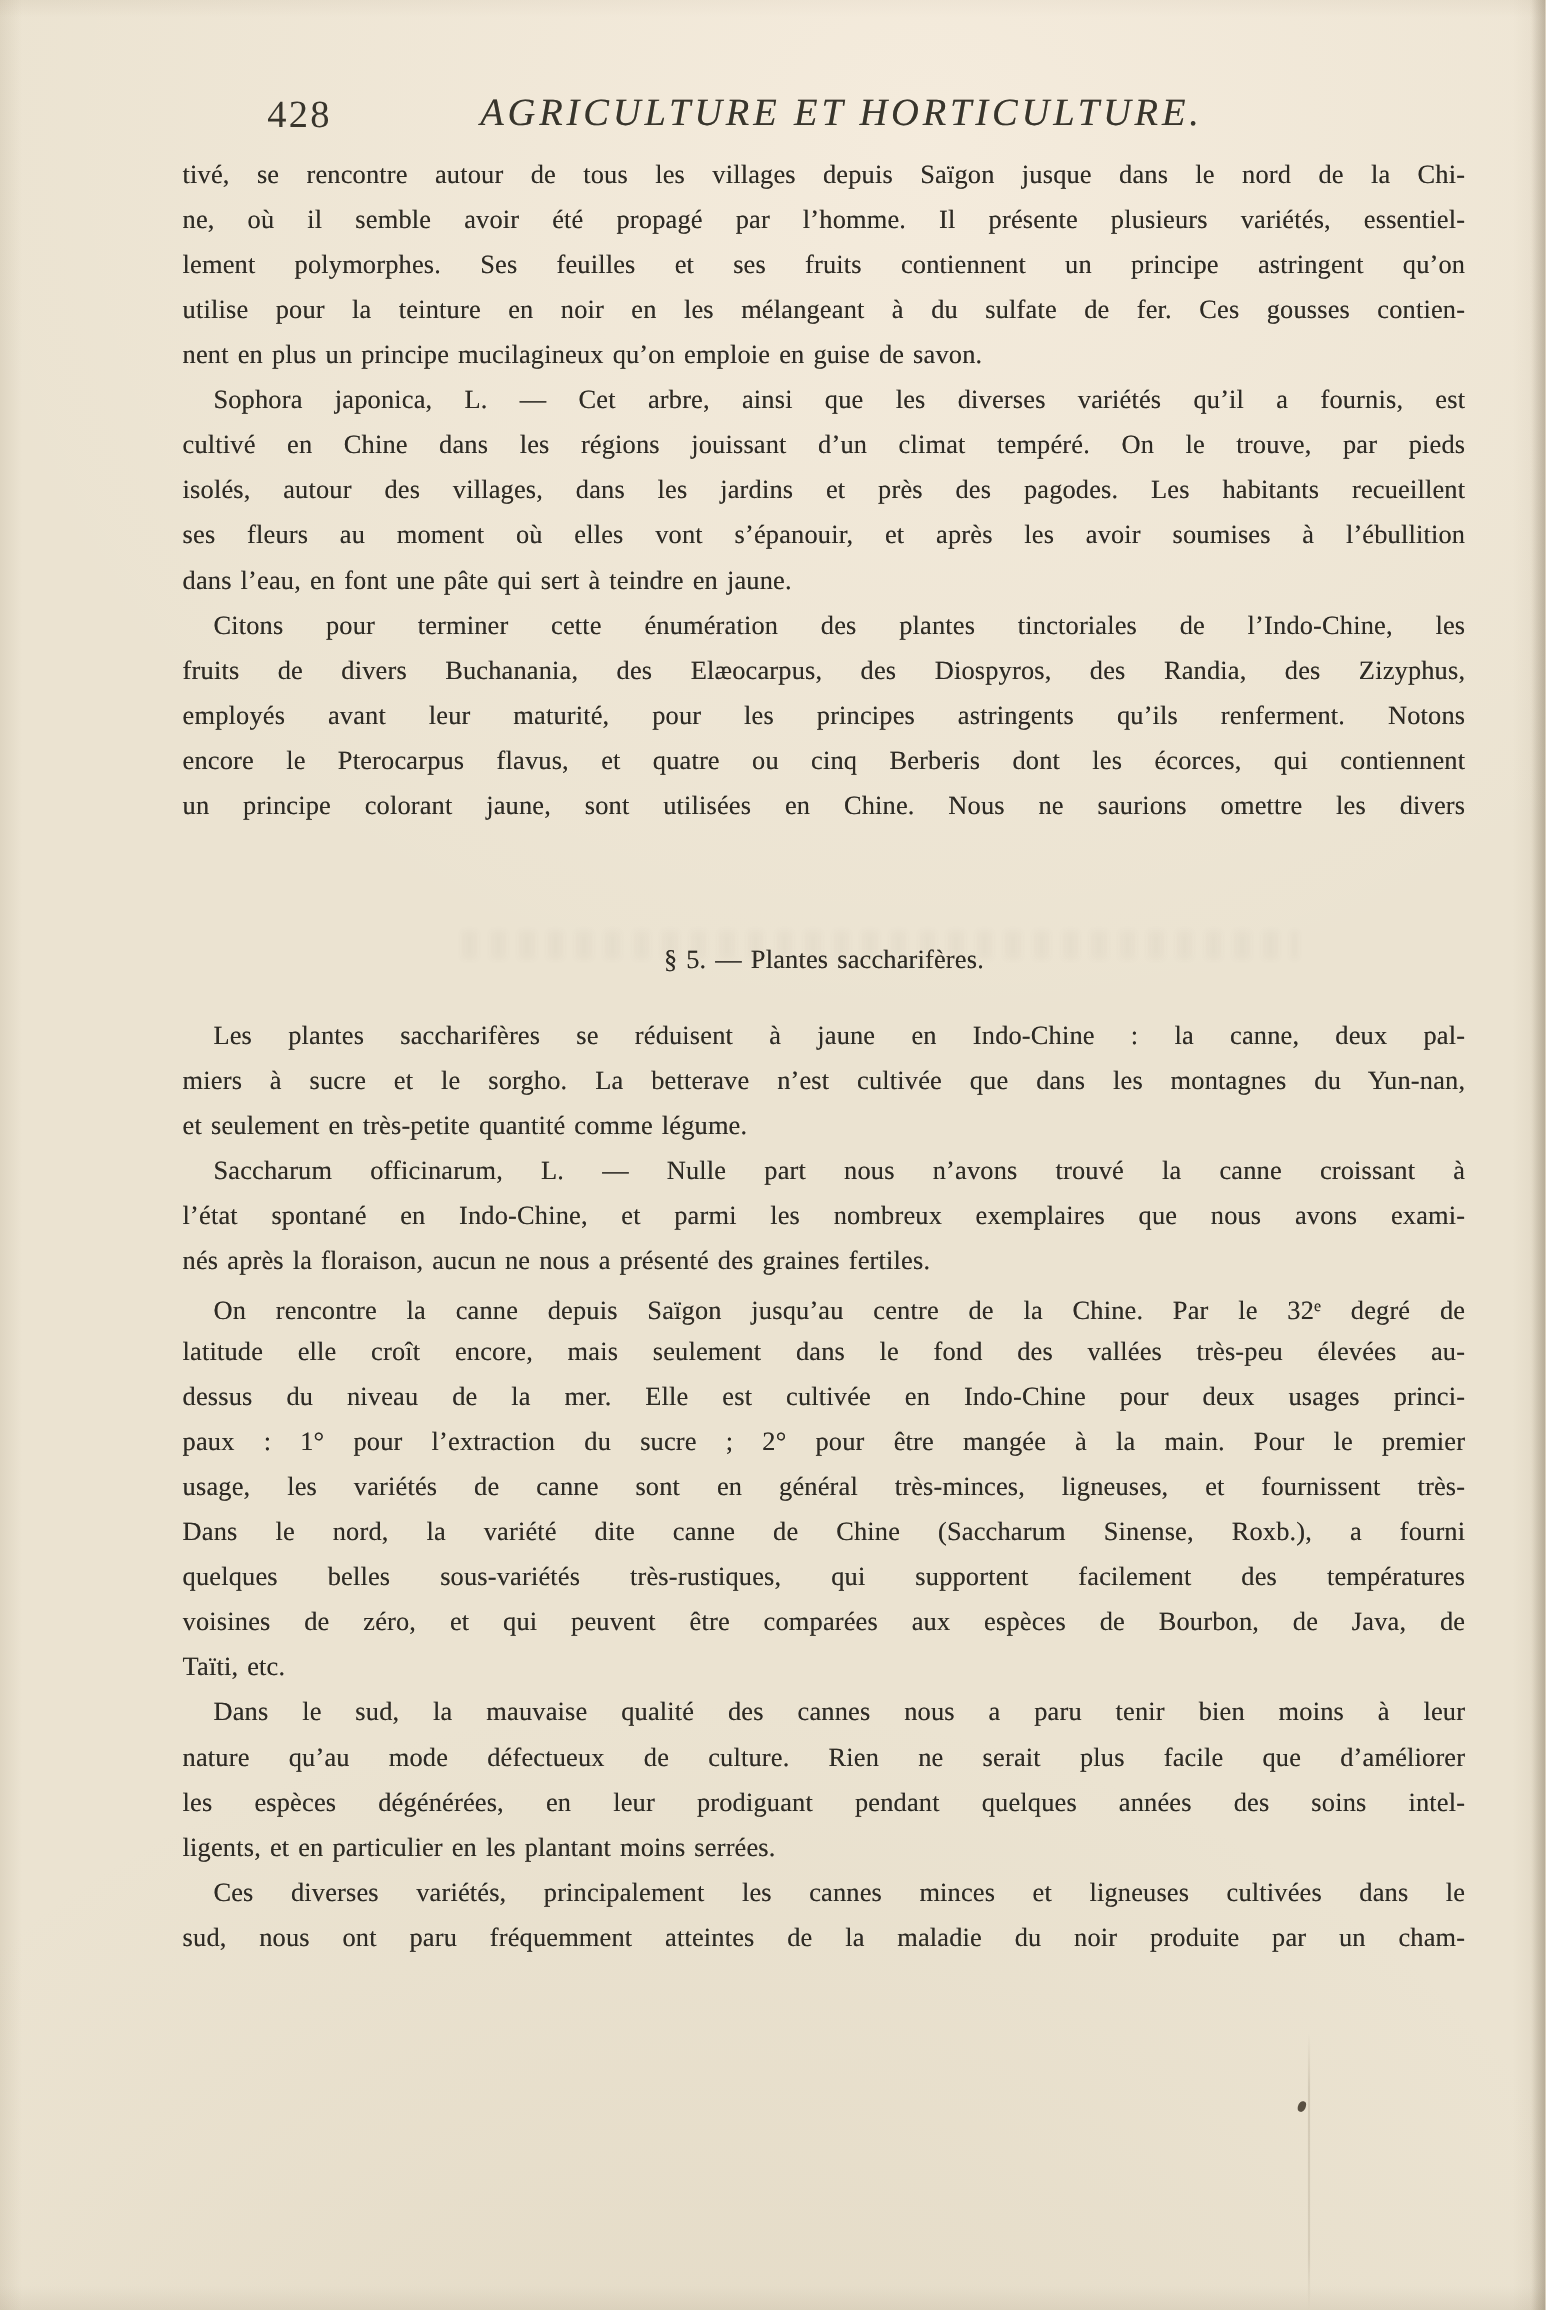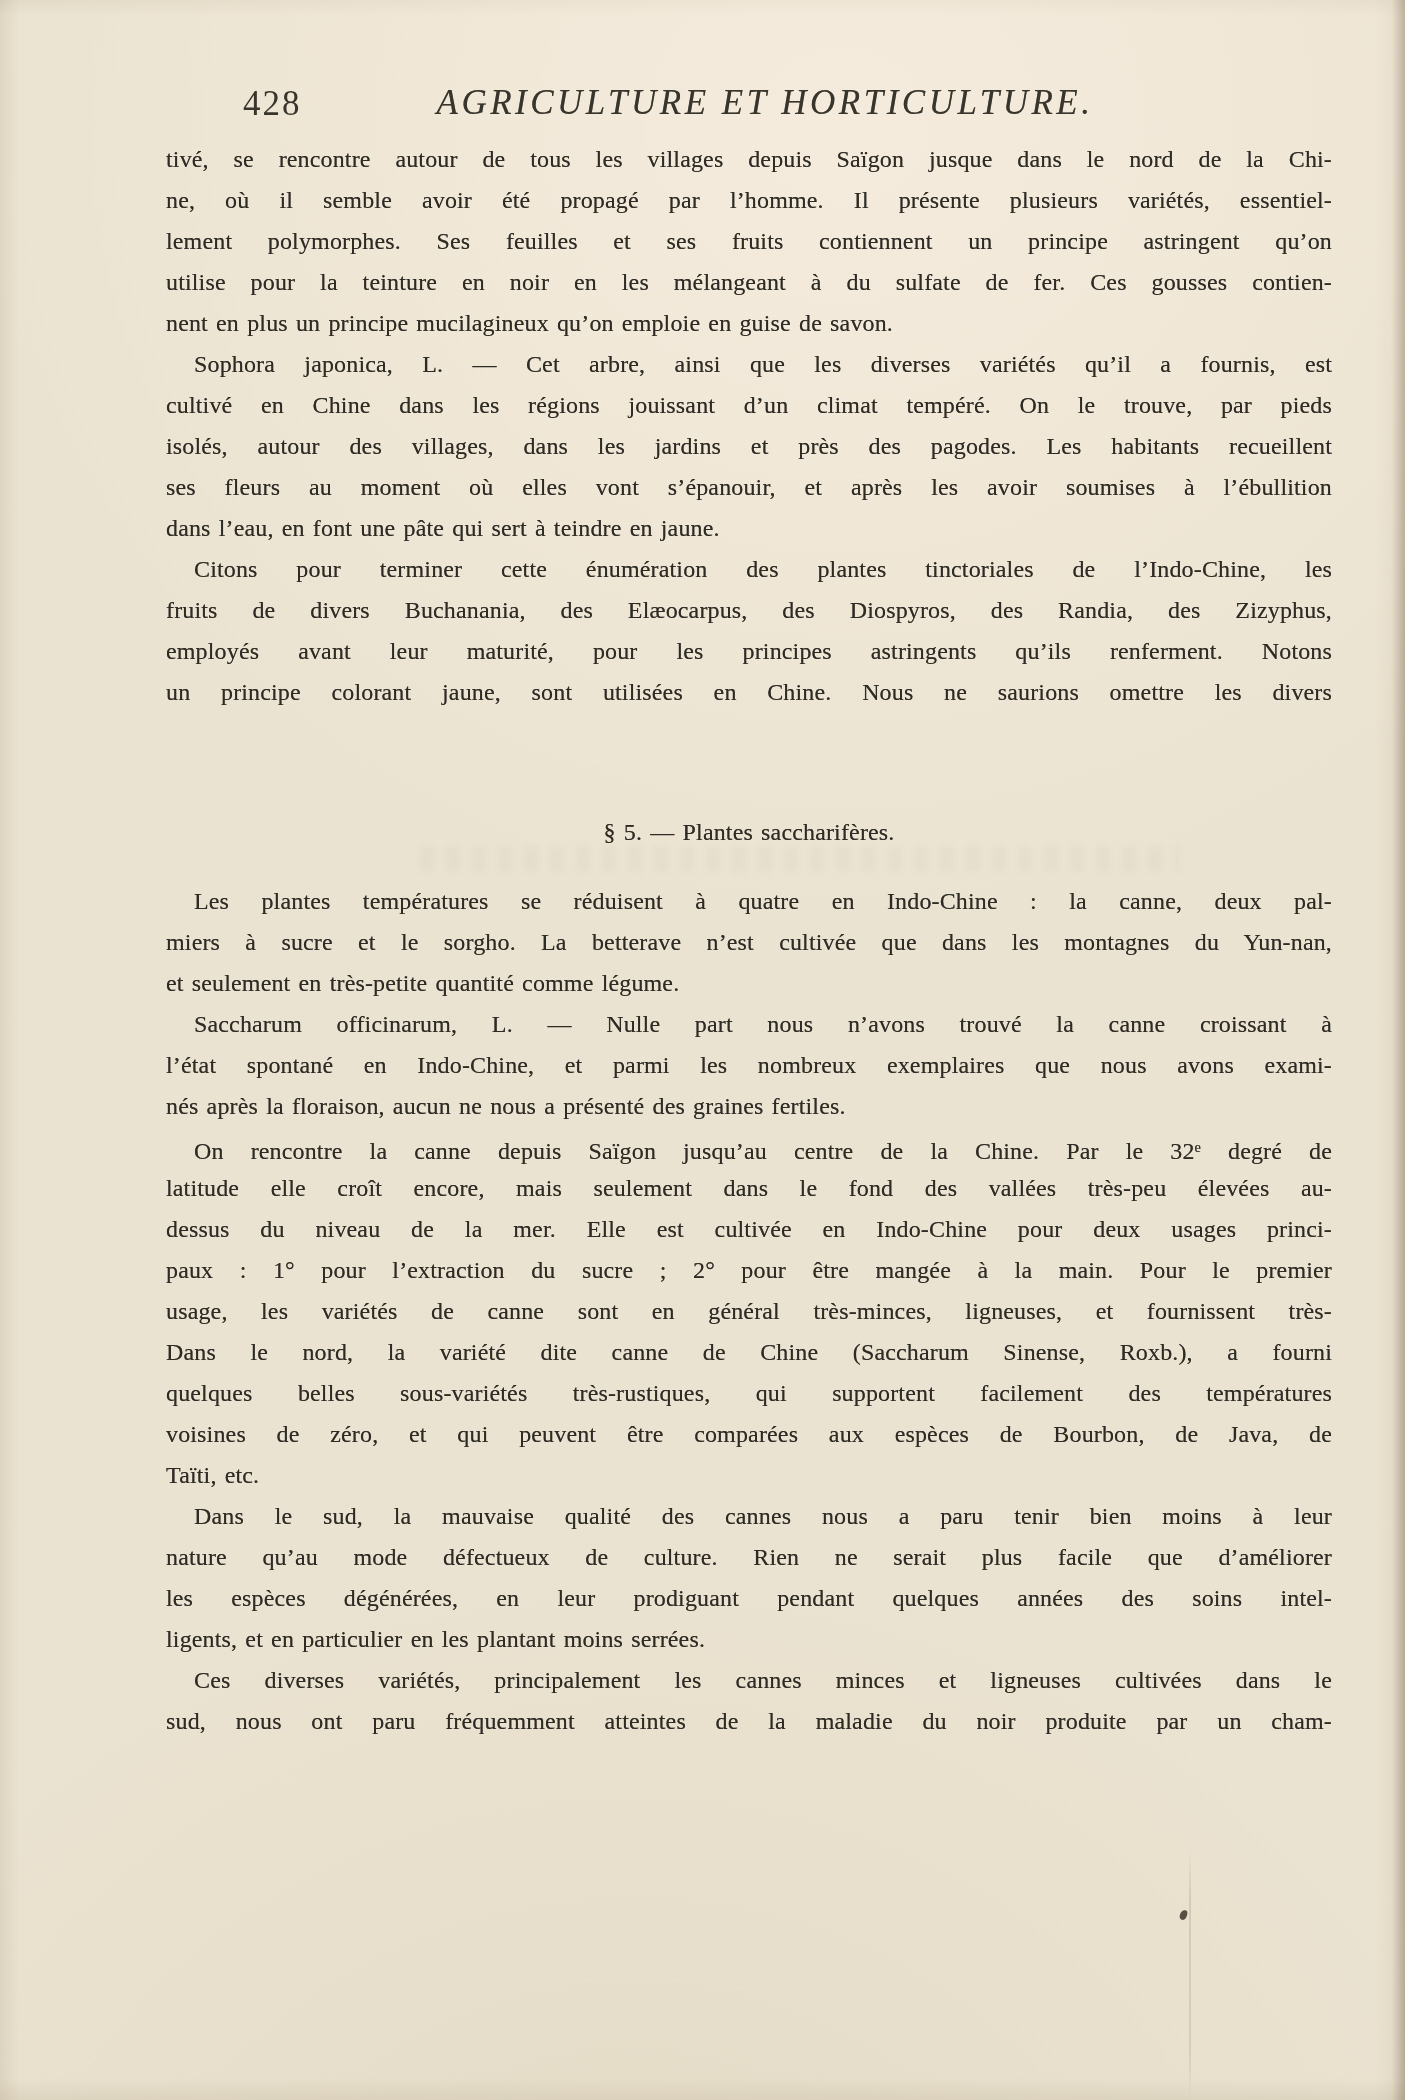--- a/index.html
+++ b/index.html
@@ -101,25 +101,26 @@
         <div class="line indent"><span class="it">Sophora japonica</span><span>, L. — Cet arbre, ainsi que les diverses variétés qu’il a fournis, est</span></div>
         <div class="line"><span>cultivé en Chine dans les régions jouissant d’un climat tempéré. On le trouve, par pieds</span></div>
         <div class="line"><span>isolés, autour des villages, dans les jardins et près des pagodes. Les habitants recueillent</span></div>
         <div class="line"><span>ses fleurs au moment où elles vont s’épanouir, et après les avoir soumises à l’ébullition</span></div>
         <div class="line last"><span>dans l’eau, en font une pâte qui sert à teindre en jaune.</span></div>
       </div>
       <div class="para">
         <div class="line indent"><span>Citons pour terminer cette énumération des plantes tinctoriales de l’Indo-Chine, les</span></div>
         <div class="line"><span>fruits de divers Buchanania, des Elæocarpus, des Diospyros, des Randia, des Zizyphus,</span></div>
         <div class="line"><span>employés avant leur maturité, pour les principes astringents qu’ils renferment. Notons</span></div>
+        <div class="line"><span>encore le </span><span class="it">Pterocarpus flavus</span><span>, et quatre ou cinq Berberis dont les écorces, qui contiennent</span></div>
         <div class="line"><span>un principe colorant jaune, sont utilisées en Chine. Nous ne saurions omettre les divers</span></div>
       </div>
       <div class="section-heading"><span>§ 5. — </span><span class="it">Plantes saccharifères.</span></div>
       <div class="para">
-        <div class="line indent"><span>Les plantes températures se réduisent à quatre en Indo-Chine : la canne, deux pal-</span></div>
+        <div class="line indent"><span>Les plantes saccharifères se réduisent à jaune en Indo-Chine : la canne, deux pal-</span></div>
         <div class="line"><span>miers à sucre et le sorgho. La betterave n’est cultivée que dans les montagnes du Yun-nan,</span></div>
         <div class="line last"><span>et seulement en très-petite quantité comme légume.</span></div>
       </div>
       <div class="para">
         <div class="line indent"><span class="it">Saccharum officinarum</span><span>, L. — Nulle part nous n’avons trouvé la canne croissant à</span></div>
         <div class="line"><span>l’état spontané en Indo-Chine, et parmi les nombreux exemplaires que nous avons exami-</span></div>
         <div class="line last"><span>nés après la floraison, aucun ne nous a présenté des graines fertiles.</span></div>
       </div>
       <div class="para">
         <div class="line indent"><span>On rencontre la canne depuis Saïgon jusqu’au centre de la Chine. Par le 32</span><span class="sup">e</span><span> degré de</span></div>

